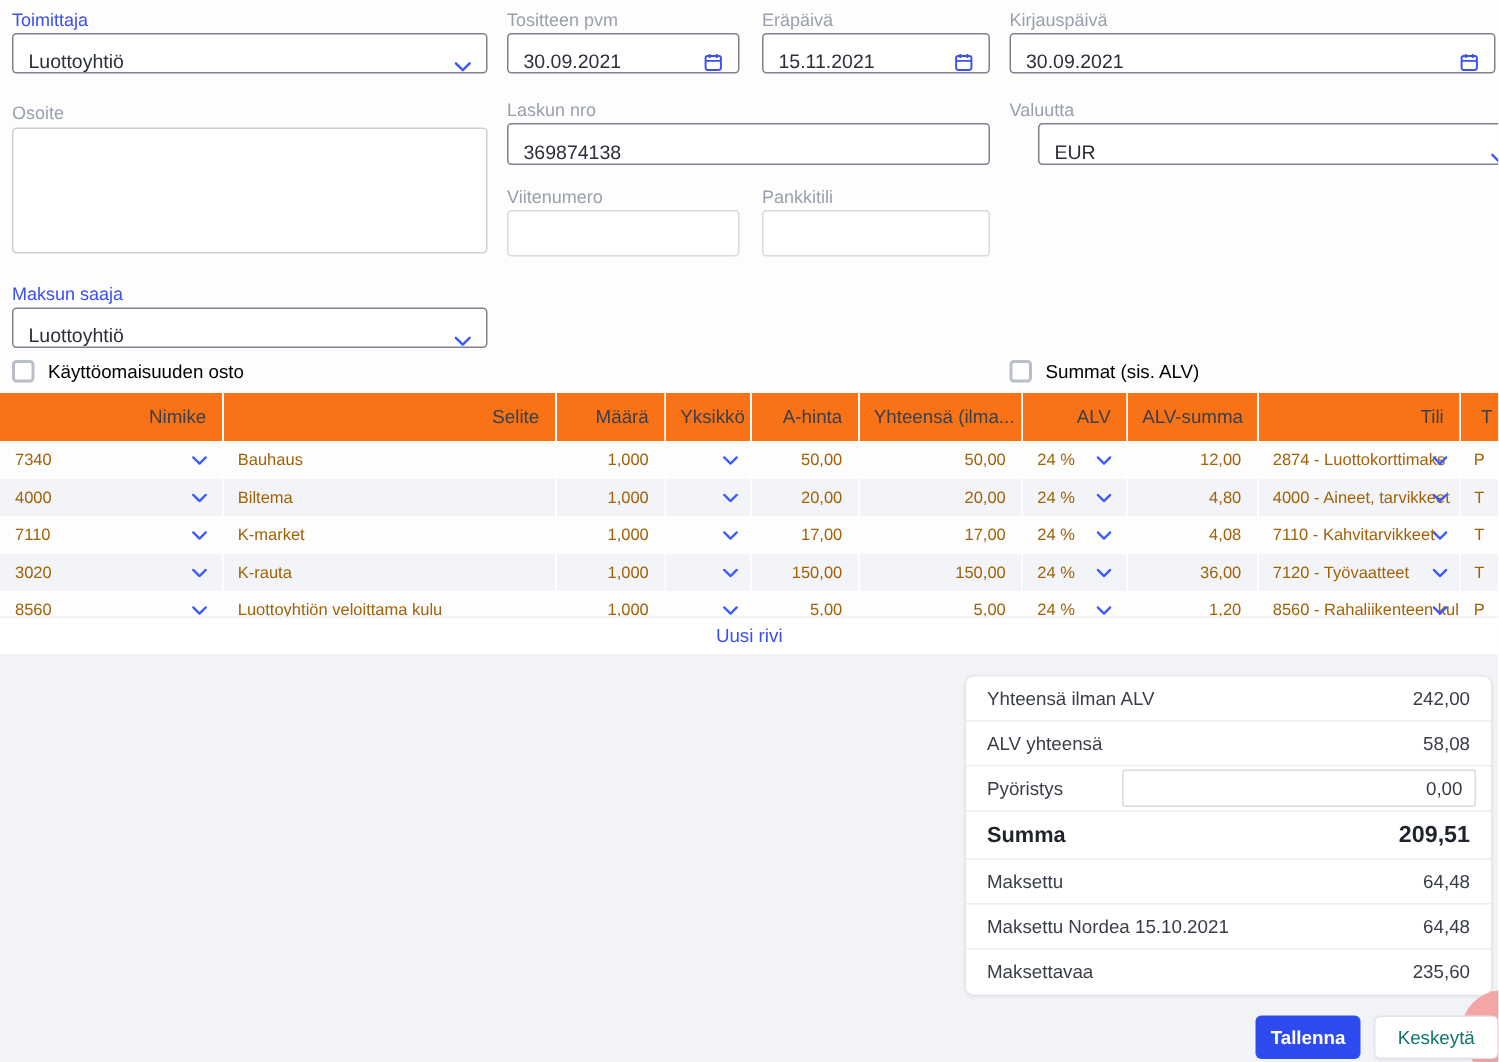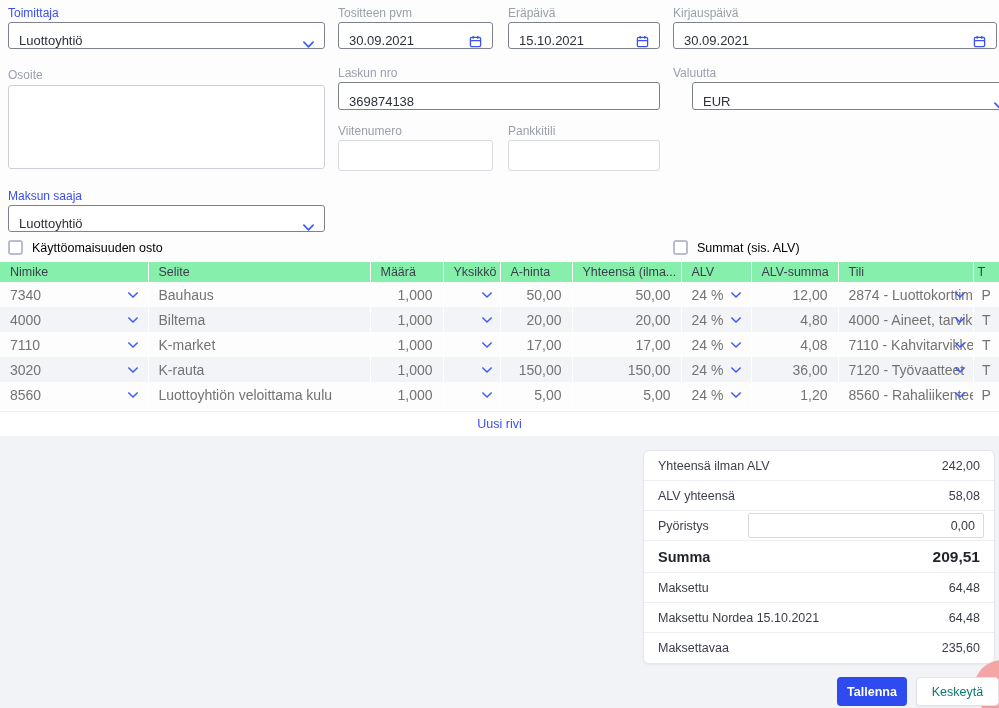--- a/index.html
+++ b/index.html
@@ -19,25 +19,25 @@
   textarea.areabox { position:absolute; background:#fff; border:1px solid #ccd0d6; border-radius:3px;
               resize:none; outline:none; font-family:"Liberation Sans", sans-serif; font-size:13px; padding:6px 10px; }
   .icon-right { flex:0 0 auto; display:flex; align-items:center; margin-left:8px; }
 
   .checkline { position:absolute; display:flex; align-items:center; gap:9px; }
   .cbox { width:15px; height:15px; border:2px solid #b9bec8; border-radius:3px; background:#fff; flex:0 0 auto; }
   .checkline span { font-size:12.5px; color:#000000; }
 
   
   table.lines { position:absolute; left:0; top:262px; width:999px; border-collapse:collapse; table-layout:fixed; }
-  table.lines th { background:#86efac; color:#3a3f4a; font-weight:normal; font-size:12.5px;
-                   height:20px; text-align:left; padding:0 10px; border-right:1px solid #fff;
+  table.lines th { background:#f97316; color:#3a3f4a; font-weight:normal; font-size:12.5px;
+                   height:32px; text-align:right; padding:0 10px; border-right:1px solid #fff;
                    overflow:hidden; white-space:nowrap; }
   table.lines th:last-child { border-right:none; }
-  table.lines td { height:25px; font-size:14px; color:#737373; padding:0 10px;
+  table.lines td { height:25px; font-size:11px; color:#a16207; padding:0 10px;
                    border-right:1px solid #fff; overflow:hidden; white-space:nowrap; position:relative; }
   table.lines td:last-child { border-right:none; }
   table.lines tr.alt td { background:#f3f4f8; }
   .num { text-align:right; }
   .tcol { text-align:center; padding:0 4px !important; }
   .cellflex { display:flex; align-items:center; justify-content:space-between; }
   .chev { display:inline-flex; flex:0 0 auto; }
   .chev-abs { position:absolute; right:8px; top:50%; transform:translateY(-50%); background:transparent; }
 
   .newrow { position:absolute; left:0; top:411px; width:999px; height:25px; background:#fff;
@@ -91,21 +91,21 @@
     <span class="icon-right">
       <svg width="13" height="13" viewBox="0 0 14 14" fill="none" stroke="#3b52f0" stroke-width="1.4">
           <rect x="1.5" y="2.5" width="11" height="10" rx="1.5"></rect>
           <path d="M4.5 1v3M9.5 1v3M1.5 6h11"></path>
         </svg>
     </span>
   </div>
 
   <div class="lbl" style="left:508px; top:6px;">Eräpäivä</div>
   <div class="fieldbox" style="left:508px; top:22px; width:152px; height:27px;">
-    <span class="grow">15.10.2021</span>
+    <span class="grow">15.11.2021</span>
     <span class="icon-right">
       <svg width="13" height="13" viewBox="0 0 14 14" fill="none" stroke="#3b52f0" stroke-width="1.4">
           <rect x="1.5" y="2.5" width="11" height="10" rx="1.5"></rect>
           <path d="M4.5 1v3M9.5 1v3M1.5 6h11"></path>
         </svg>
     </span>
   </div>
 
   <div class="lbl" style="left:673px; top:6px;">Kirjauspäivä</div>
   <div class="fieldbox" style="left:673px; top:22px; width:324px; height:27px;">

